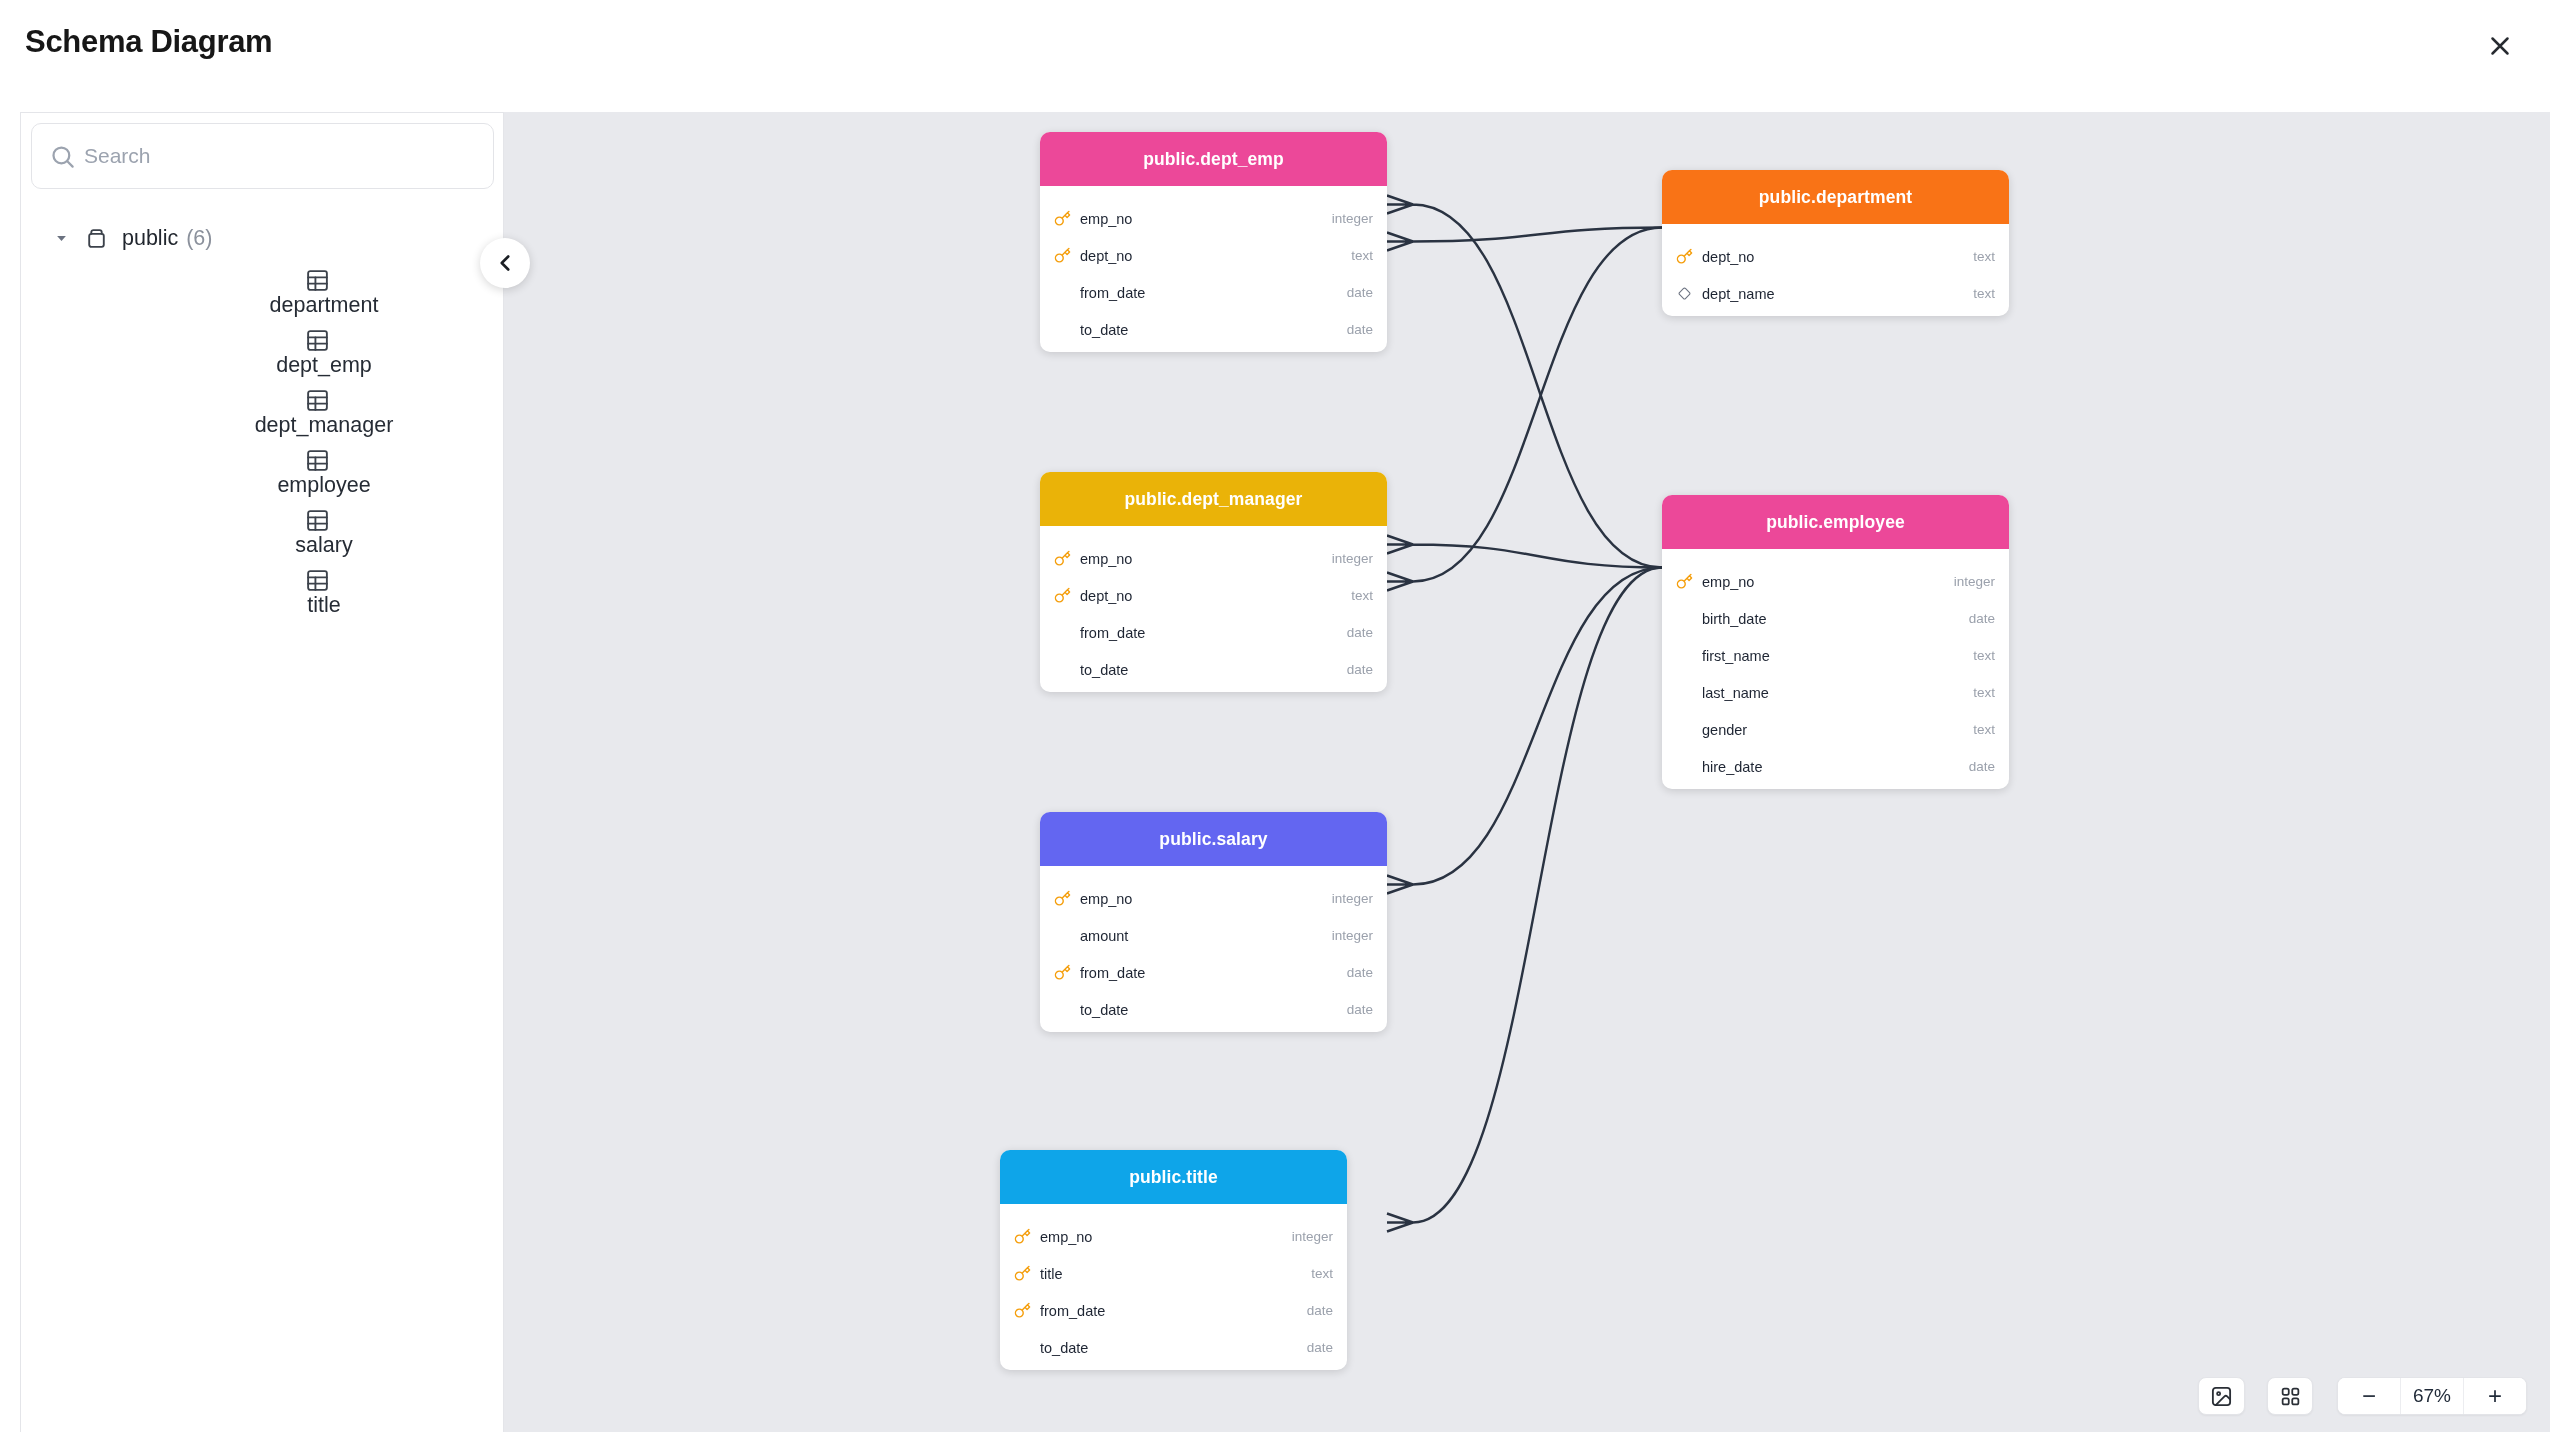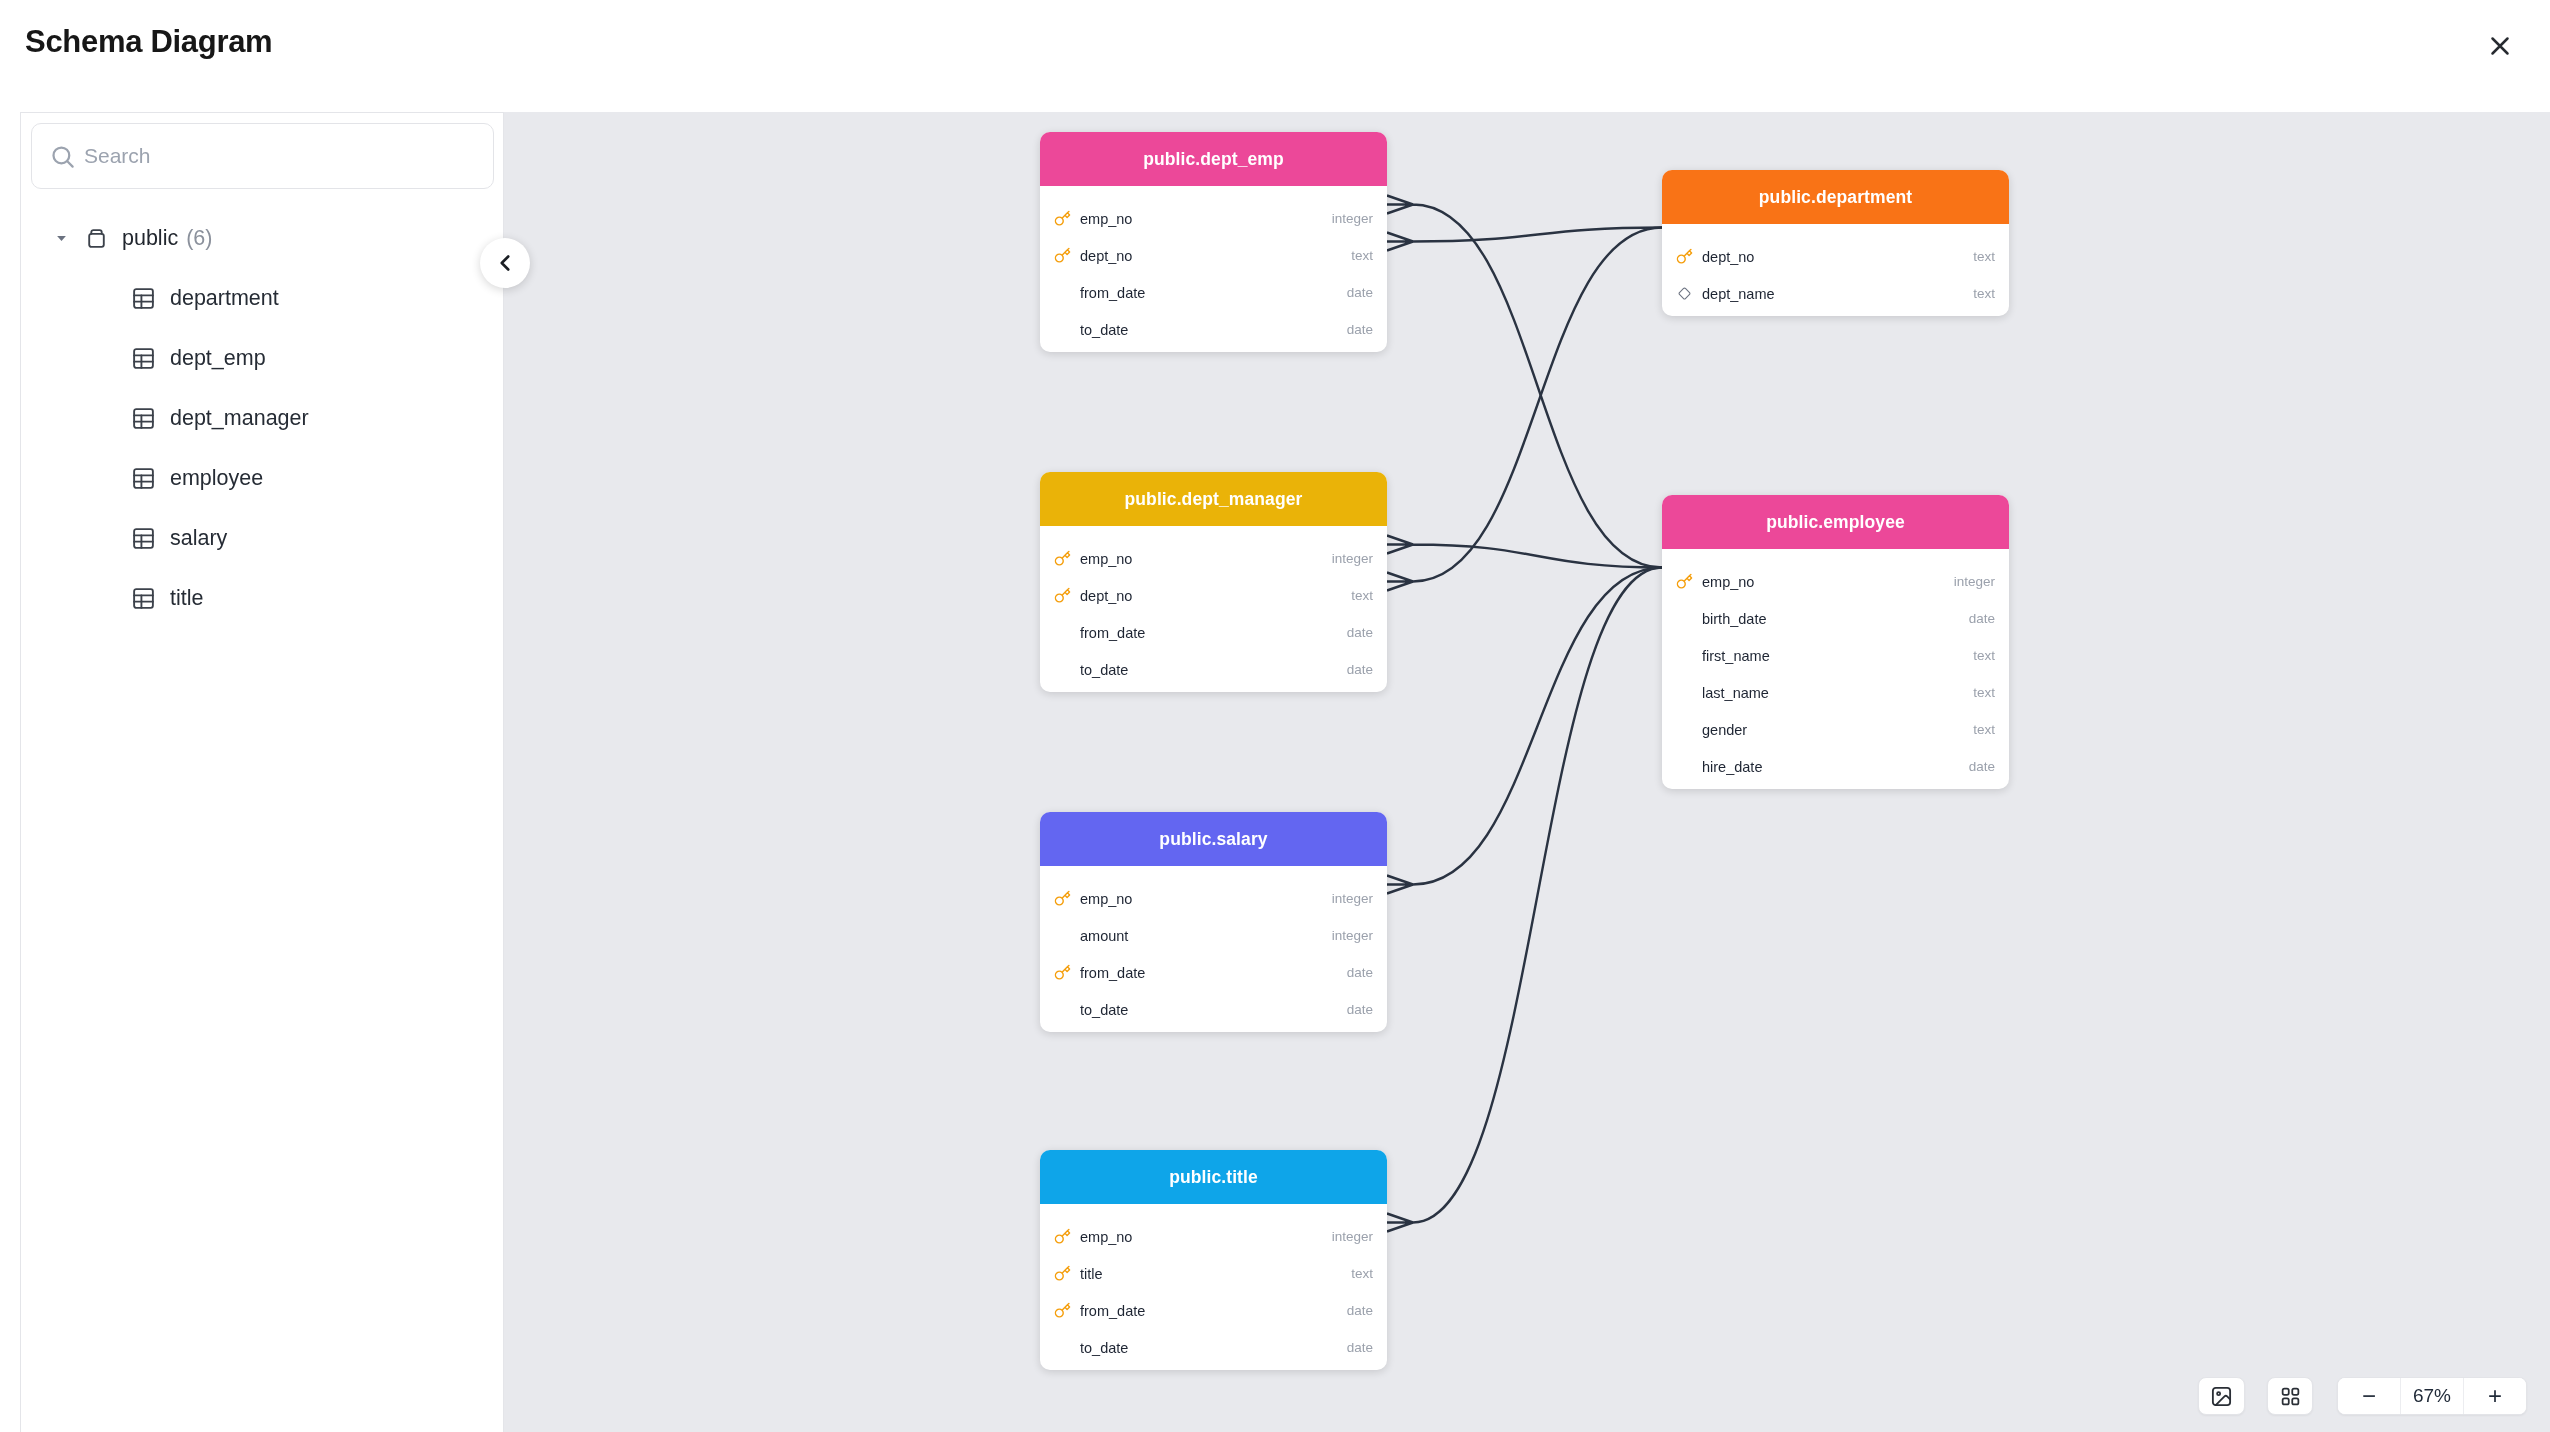--- a/index.html
+++ b/index.html
@@ -40,21 +40,21 @@
                 border:1.5px solid #e3e4e8; border-radius:10px; display:flex; align-items:center; padding:0 17px; }
   .search-box input { border:none; outline:none; flex:1; margin-left:8px; font-size:21px; color:#374151;
                       font-family:"Liberation Sans", sans-serif; background:transparent; }
   .search-box input::placeholder { color:#9ca3af; }
   .tree { position:absolute; left:0; top:95px; width:100%; }
   .tree-row { height:60px; display:flex; align-items:center; cursor:pointer; }
   .schema-row { padding-left:33px; }
   .schema-row .schema-icon { margin-left:15px; }
   .schema-row .label { margin-left:13px; font-size:21.5px; color:#21262e; }
   .schema-row .count { margin-left:8px; font-size:21.5px; color:#8b919c; }
-  .tree-item { padding-left:110px; }
+  .tree-item { padding-left:110px;flex-direction:column; }
   .tree-item .label { margin-left:14px; font-size:21.5px; color:#262c35; }
 
   .collapse-btn { position:absolute; left:480px; top:238px; width:50px; height:50px; border-radius:50%;
                   background:#fff; border:none; box-shadow:0 2px 10px rgba(0,0,0,.16); z-index:6; cursor:pointer;
                   display:flex; align-items:center; justify-content:center; }
 
   
   .ctrl-btn { position:absolute; top:1377px; height:38px; background:#fff; border:1px solid #e3e4e8; border-radius:8px;
               box-shadow:0 1px 2px rgba(0,0,0,.05); display:flex; align-items:center; justify-content:center;
               cursor:pointer; z-index:3; }
@@ -244,21 +244,21 @@
           <span class="col-name">from_date</span>
           <span class="col-type">date</span>
         </div>
         <div class="col-row">
           <span class="col-icon"></span>
           <span class="col-name">to_date</span>
           <span class="col-type">date</span>
         </div>
       </div>
     </div>
-    <div class="node" style="left: 1040px; top: 1150px;">
+    <div class="node" style="left: 1000px; top: 1150px;">
       <div class="node-header" style="background:#0ea5e9">public.title</div>
       <div class="node-body">
         <div class="col-row">
           <span class="col-icon">
             <svg width="17" height="17" viewBox="0 0 24 24" fill="none" stroke="#f59e0b" stroke-width="2" stroke-linecap="round" stroke-linejoin="round">
               <path d="M21 2l-2 2m-7.61 7.61a5.5 5.5 0 1 1-7.778 7.778 5.5 5.5 0 0 1 7.777-7.777zm0 0L15.5 7.5m0 0l3 3L22 7l-3-3m-3.5 3.5L19 4"></path>
             </svg>
           </span>
           <span class="col-name">emp_no</span>
           <span class="col-type">integer</span>

